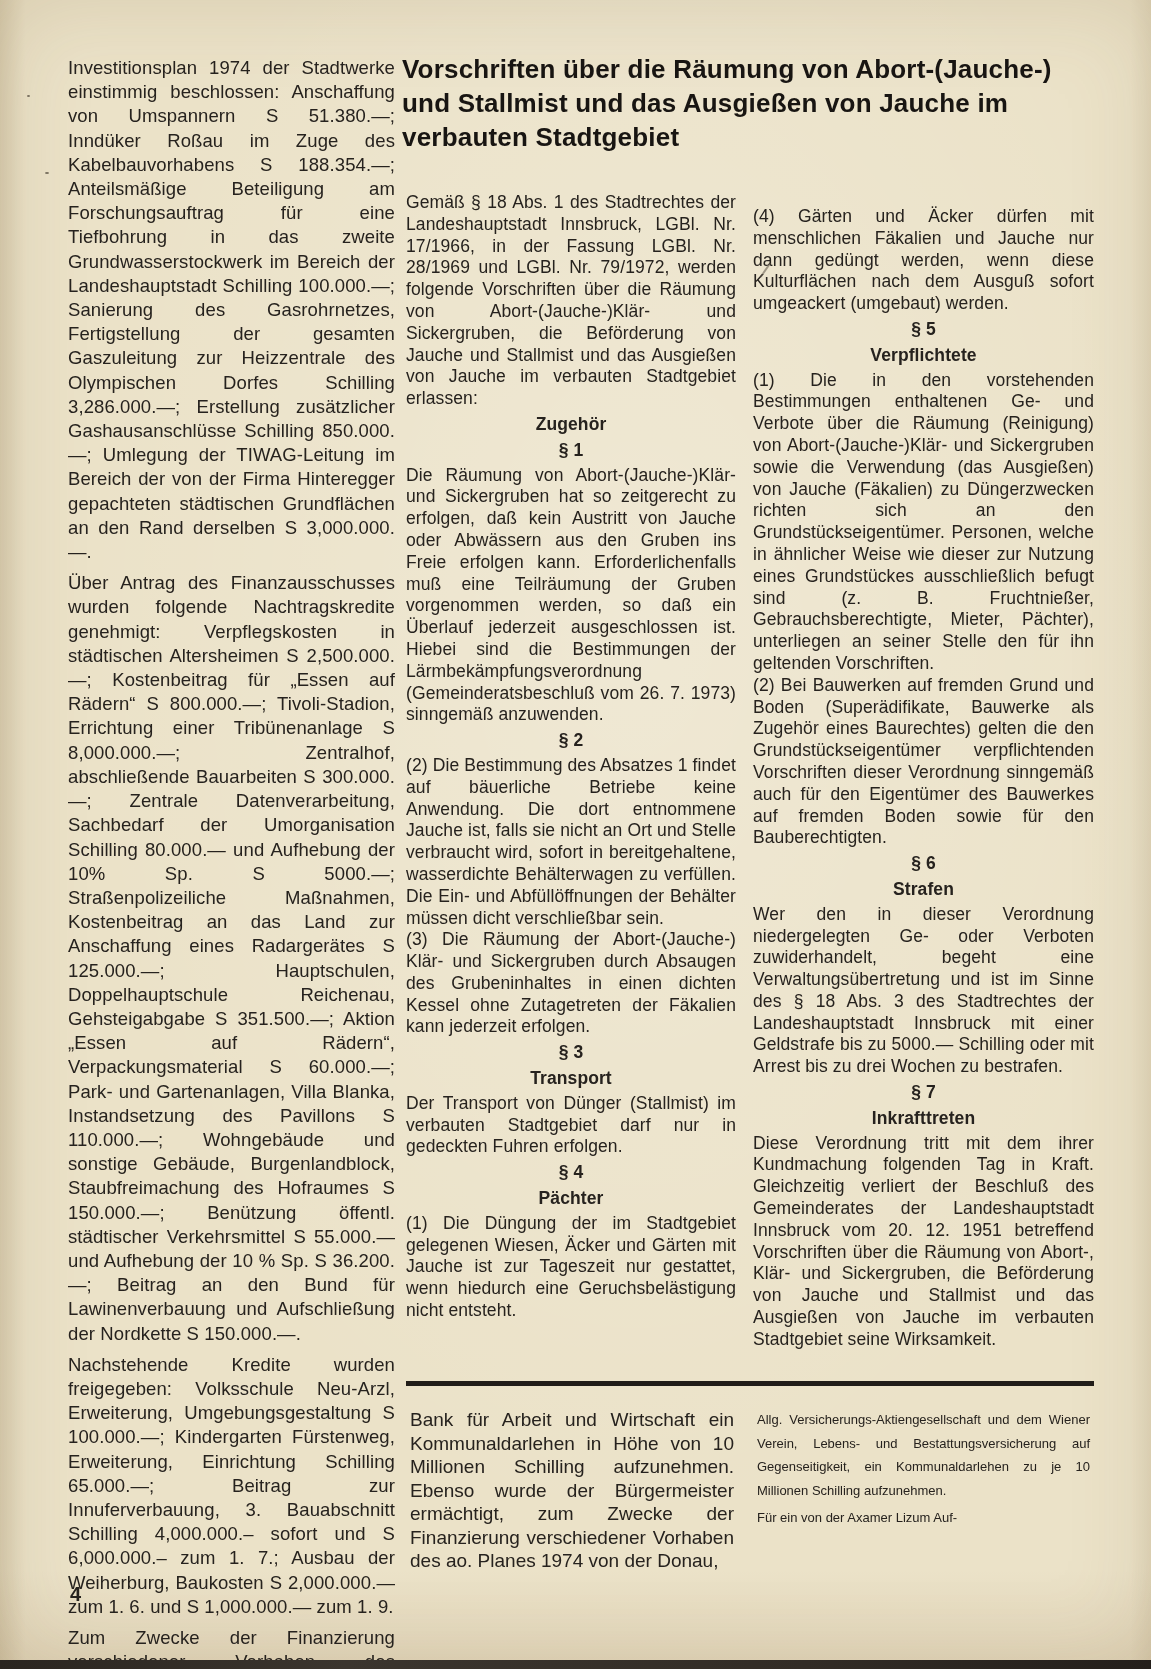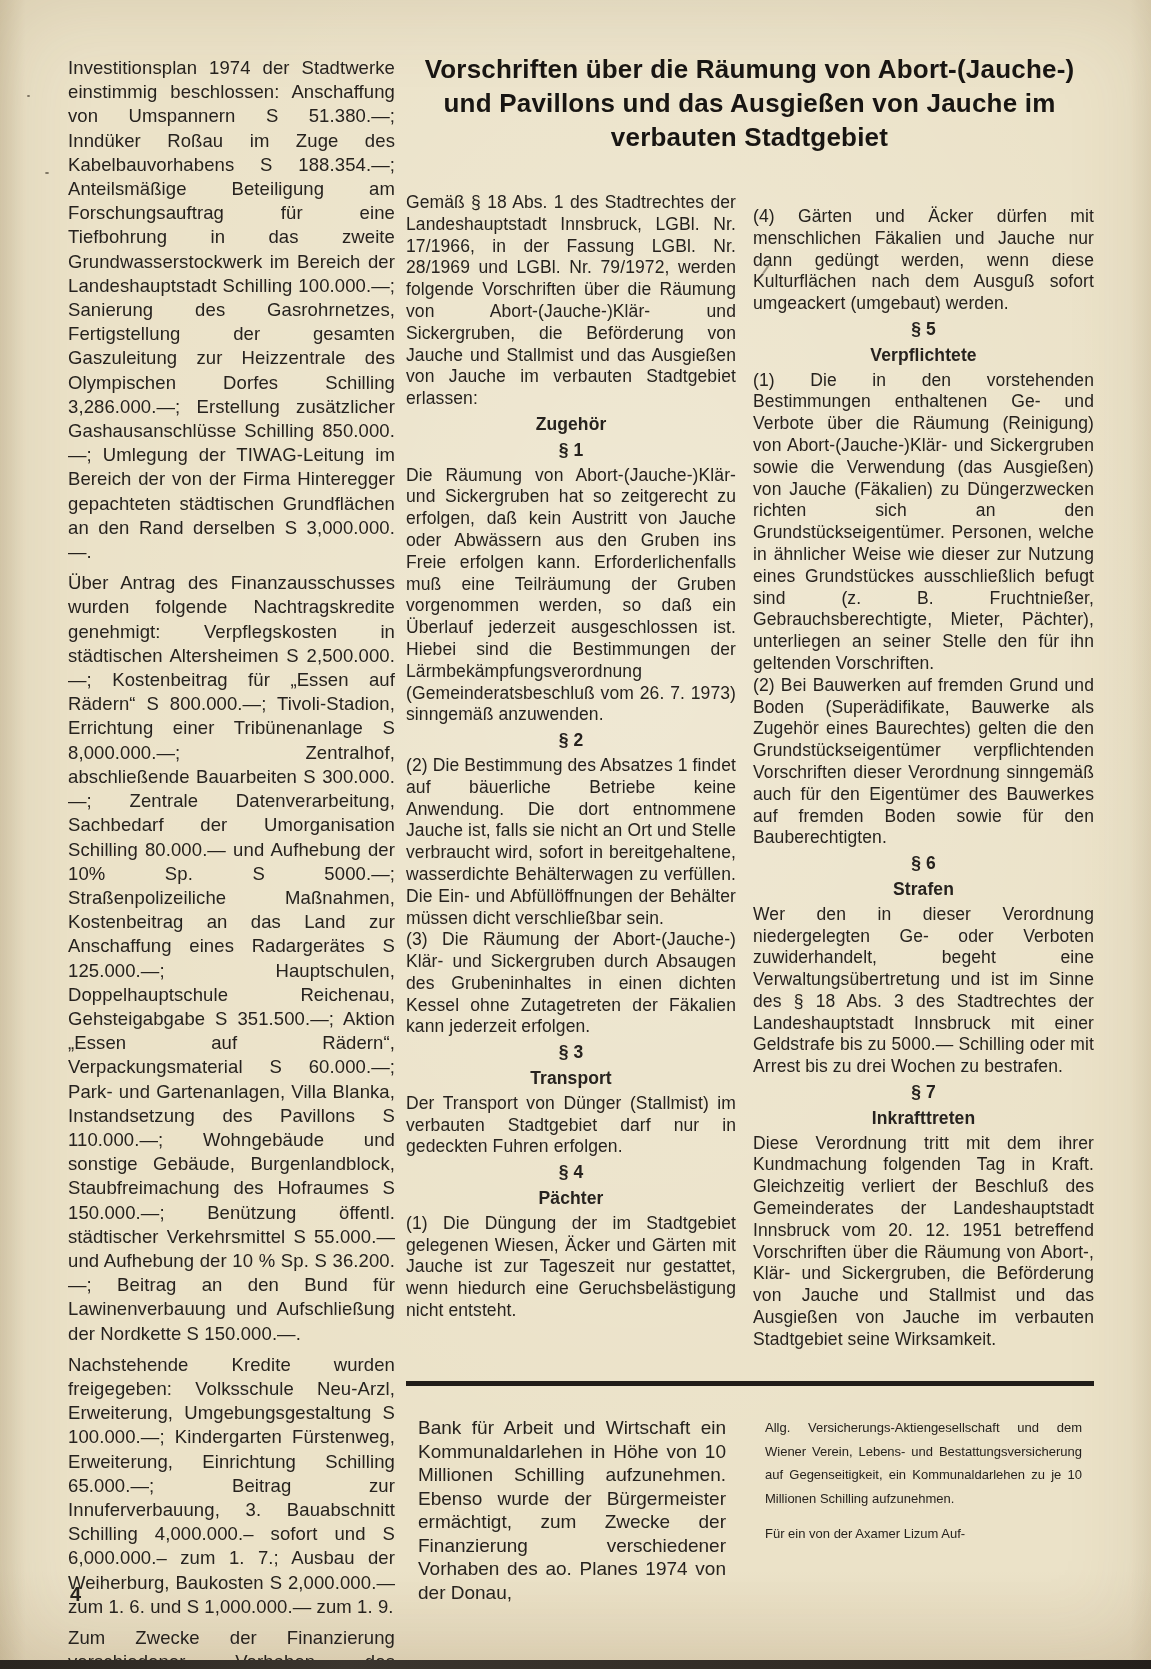--- a/index.html
+++ b/index.html
@@ -23,34 +23,34 @@
     text-align:justify;
     hyphens:auto;
     -webkit-hyphens:auto;
     overflow-wrap:break-word;
   }
   .body-size{ font-size:17.5px; line-height:21.8px; letter-spacing:0.1px; }
   .left-col{ left:68px; top:56px; width:327px; font-size:18.5px; line-height:24.2px; letter-spacing:0.1px; }
   .left-col .blk-p{ margin:0 0 7px 0; }
   .headline{
     position:absolute; left:402px; top:52px; width:695px;
-    text-align:center; font-weight:700; font-size:26px; line-height:34px;
+    font-weight:700; font-size:26px; line-height:34px;
     color:#181512; letter-spacing:0.2px;
   }
   .mid-col{ left:406px; top:192px; width:330px; }
   .right-col{ left:753px; top:206px; width:341px; }
   .article .blk-p{ margin:0; }
   .blk-h{ font-weight:700; text-align:center; margin:4px 0 3px 0; }
   .rule{
     position:absolute; left:406px; top:1381px; width:688px; height:5px;
     background:#211d19;
   }
   .bottom-mid{ left:406px; top:1404px; width:332px; font-size:19px; line-height:23.5px; }
   .bottom-right{ left:753px; top:1404px; width:341px; font-size:13px; line-height:23.5px; }
-  .bottom-mid .blk-p, .bottom-right .blk-p{ margin:12px; }
+  .bottom-mid .blk-p, .bottom-right .blk-p{ margin:4px; }
   .page-number{
     position:absolute; left:70px; top:1583px;
     font-weight:700; font-size:20px; color:#26221e;
   }
   .bottom-edge{
     position:absolute; left:0; top:1660px; width:1151px; height:9px;
     background:linear-gradient(90deg,#2a2520,#3b352e 30%,#322c26 70%,#241f1b);
   }
   .pencil-mark{
     position:absolute; left:757px; top:269px; width:17px; height:2px;
@@ -68,21 +68,21 @@
 
   <div class="col left-col" lang="de">
       <div class="blk blk-p">Investitionsplan 1974 der Stadtwerke einstimmig beschlossen: Anschaffung von Umspannern S 51.380.—; Inndüker Roßau im Zuge des Kabelbauvorhabens S 188.354.—; Anteilsmäßige Beteiligung am Forschungsauftrag für eine Tiefbohrung in das zweite Grundwasserstockwerk im Bereich der Landeshauptstadt Schilling 100.000.—; Sanierung des Gasrohrnetzes, Fertigstellung der gesamten Gaszuleitung zur Heizzentrale des Olympischen Dorfes Schilling 3,286.000.—; Erstellung zusätzlicher Gashausanschlüsse Schilling 850.000.—; Umlegung der TIWAG-Leitung im Bereich der von der Firma Hinteregger gepachteten städtischen Grundflächen an den Rand derselben S 3,000.000.—.</div>
       <div class="blk blk-p">Über Antrag des Finanzausschusses wurden folgende Nachtragskredite genehmigt: Verpflegskosten in städtischen Altersheimen S 2,500.000.—; Kostenbeitrag für „Essen auf Rädern“ S 800.000.—; Tivoli-Stadion, Errichtung einer Tribünenanlage S 8,000.000.—; Zentralhof, abschließende Bauarbeiten S 300.000.—; Zentrale Datenverarbeitung, Sachbedarf der Umorganisation Schilling 80.000.— und Aufhebung der 10% Sp. S 5000.—; Straßenpolizeiliche Maßnahmen, Kostenbeitrag an das Land zur Anschaffung eines Radargerätes S 125.000.—; Hauptschulen, Doppelhauptschule Reichenau, Gehsteigabgabe S 351.500.—; Aktion „Essen auf Rädern“, Verpackungsmaterial S 60.000.—; Park- und Gartenanlagen, Villa Blanka, Instandsetzung des Pavillons S 110.000.—; Wohngebäude und sonstige Gebäude, Burgenlandblock, Staubfreimachung des Hofraumes S 150.000.—; Benützung öffentl. städtischer Verkehrsmittel S 55.000.— und Aufhebung der 10 % Sp. S 36.200.—; Beitrag an den Bund für Lawinenverbauung und Aufschließung der Nordkette S 150.000.—.</div>
       <div class="blk blk-p">Nachstehende Kredite wurden freigegeben: Volksschule Neu-Arzl, Erweiterung, Umgebungsgestaltung S 100.000.—; Kindergarten Fürstenweg, Erweiterung, Einrichtung Schilling 65.000.—; Beitrag zur Innuferverbauung, 3. Bauabschnitt Schilling 4,000.000.– sofort und S 6,000.000.– zum 1. 7.; Ausbau der Weiherburg, Baukosten S 2,000.000.— zum 1. 6. und S 1,000.000.— zum 1. 9.</div>
       <div class="blk blk-p">Zum Zwecke der Finanzierung verschiedener Vorhaben des außerordentlichen Planes 1974 wurde der Bürgermeister ermächtigt, von der</div>
     </div>
 
   <div class="headline">
     <div>Vorschriften über die Räumung von Abort-(Jauche-)</div>
-    <div>und Pavillons und das Ausgießen von Jauche im</div>
+    <div>und Stallmist und das Ausgießen von Jauche im</div>
     <div>verbauten Stadtgebiet</div>
   </div>
 
   <div class="col mid-col article body-size" lang="de">
       <div class="blk blk-p">Gemäß § 18 Abs. 1 des Stadtrechtes der Landeshauptstadt Innsbruck, LGBl. Nr. 17/1966, in der Fassung LGBl. Nr. 28/1969 und LGBl. Nr. 79/1972, werden folgende Vorschriften über die Räumung von Abort-(Jauche-)Klär- und Sickergruben, die Beförderung von Jauche und Stallmist und das Ausgießen von Jauche im verbauten Stadtgebiet erlassen:</div>
       <div class="blk blk-h">Zugehör</div>
       <div class="blk blk-h">§ 1</div>
       <div class="blk blk-p">Die Räumung von Abort-(Jauche-)Klär- und Sickergruben hat so zeitgerecht zu erfolgen, daß kein Austritt von Jauche oder Abwässern aus den Gruben ins Freie erfolgen kann. Erforderlichenfalls muß eine Teilräumung der Gruben vorgenommen werden, so daß ein Überlauf jederzeit ausgeschlossen ist. Hiebei sind die Bestimmungen der Lärmbekämpfungsverordnung (Gemeinderatsbeschluß vom 26. 7. 1973) sinngemäß anzuwenden.</div>
       <div class="blk blk-h">§ 2</div>
       <div class="blk blk-p">(2) Die Bestimmung des Absatzes 1 findet auf bäuerliche Betriebe keine Anwendung. Die dort entnommene Jauche ist, falls sie nicht an Ort und Stelle verbraucht wird, sofort in bereitgehaltene, wasserdichte Behälterwagen zu verfüllen. Die Ein- und Abfüllöffnungen der Behälter müssen dicht verschließbar sein.</div>

